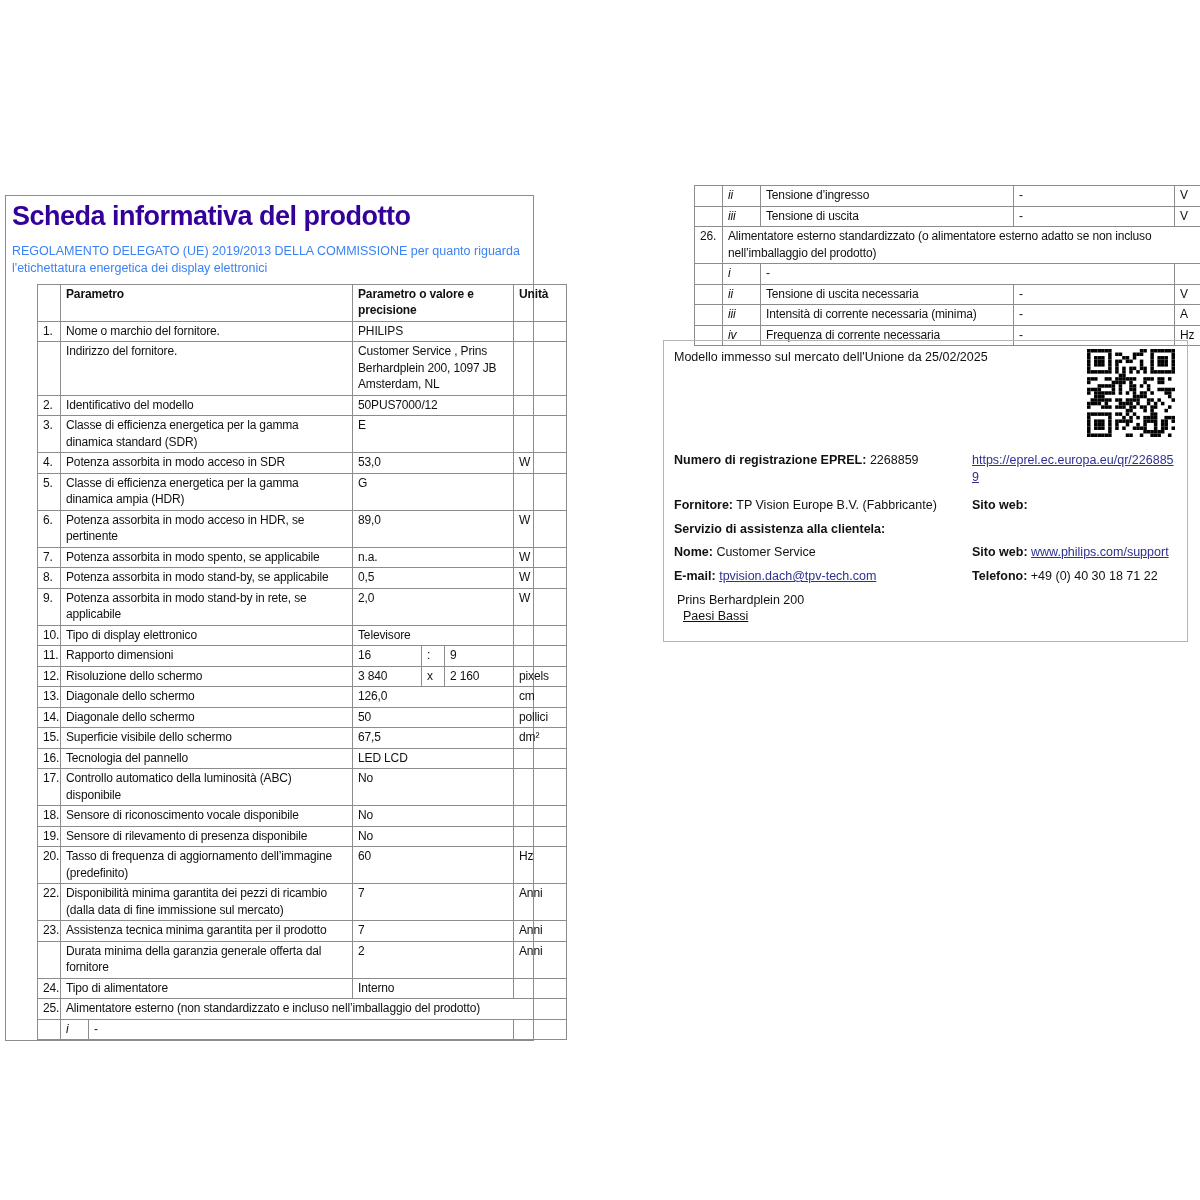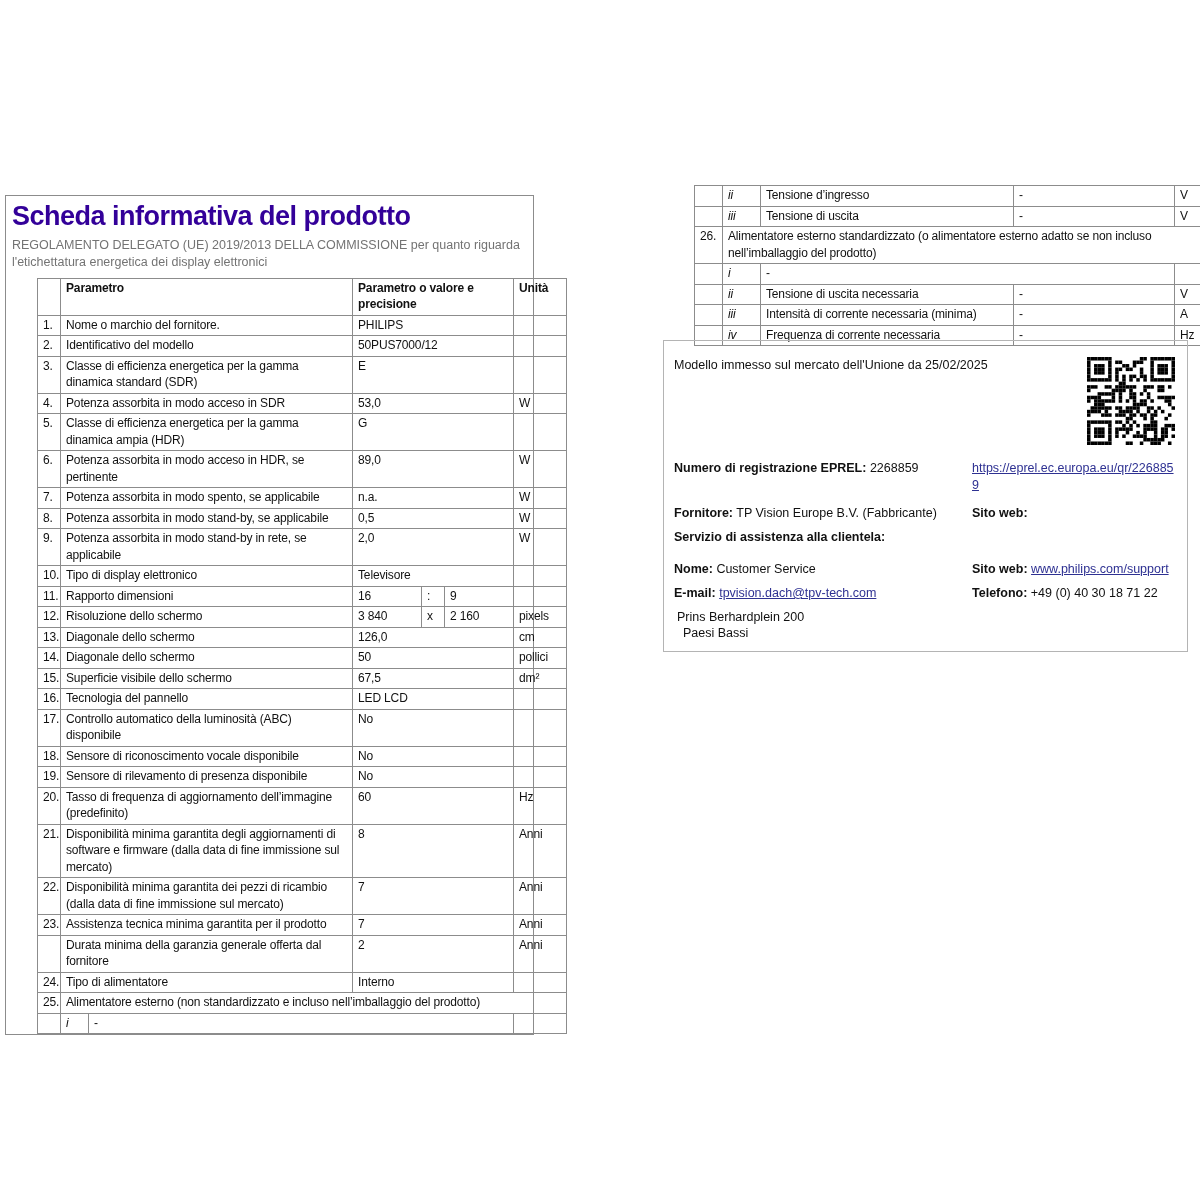--- a/index.html
+++ b/index.html
@@ -15,21 +15,21 @@
   
   .left-card{
     position:absolute;left:5px;top:195px;width:529px;
     border:1px solid var(--grid-color);box-sizing:border-box;background:#fff;
   }
   .title-block{padding:4px 8px 7px 6px;}
   .page-title{
     margin:0;font-size:27px;font-weight:bold;color:var(--title-color);
     letter-spacing:-0.5px;line-height:1.25;
   }
-  .subtitle{margin:3px 0 0 0;font-size:12.5px;line-height:1.35;color:#737373;}
+  .subtitle{margin:9px 0 0 0;font-size:12.5px;line-height:1.35;color:#3b82f6;}
   
   table.sheet{border-collapse:collapse;table-layout:fixed;width:100%;margin-left:31px;}
   table.sheet td,table.sheet th{
     border:1px solid var(--grid-color);
     font-size:12px;letter-spacing:-0.15px;line-height:16.5px;
     padding:1px 5px 2px 5px;vertical-align:top;font-weight:normal;text-align:left;
     overflow:hidden;
   }
   table.sheet th{font-weight:bold;}
   td.num{padding-left:4px;padding-right:2px;}
@@ -38,34 +38,34 @@
   td.val-left{text-align:left;}
   td.val-center{text-align:center;padding-left:2px;padding-right:2px;}
   td.unit{padding-left:5px;}
   td.dash{padding-left:8px;}
   
   .right-table-wrap{position:absolute;left:663px;top:185px;width:525px;}
   
   .info-box{
     position:absolute;left:663px;top:340px;width:525px;min-height:302px;
     border:1px solid var(--box-border);box-sizing:border-box;
-    padding:16px 10px 10px 10px;font-size:12.5px;line-height:17px;
+    padding:8px 10px 10px 10px;font-size:12.5px;line-height:17px;
   }
   .info-row{display:flex;margin-bottom:7px;}
   .info-left{flex:1 1 auto;padding-right:8px;}
   .info-right{flex:0 0 205px;}
   .lbl{font-weight:bold;}
   a.doc-link{color:var(--link-color);text-decoration:underline;word-break:break-all;cursor:pointer;}
   .qr-wrap{flex:0 0 88px;height:88px;margin-right:2px;}
   .market-row{min-height:96px;align-items:flex-start;}
   .addr-line{line-height:16px;}
   .addr-line.i1{padding-left:3px;}
   .addr-line.i2{padding-left:7px;}
-  .addr-line.i3{padding-left:9px;}
-  .service-heading{font-weight:bold;margin-bottom:15px;}
+  .addr-line.i3{padding-left:9px;text-decoration:underline;}
+  .service-heading{font-weight:bold;margin-bottom:6px;}
   .indirizzo-block{margin-top:1px;}
 </style>
 </head>
 <body style="--title-color: #330099; --link-color: #2E3192; --grid-color: #8c8c8c; --box-border: #b4b4b4;">
 
 <div class="left-card">
   <div class="title-block">
     <h1 class="page-title">Scheda informativa del prodotto</h1>
     <p class="subtitle">REGOLAMENTO DELEGATO (UE) 2019/2013 DELLA COMMISSIONE per quanto riguarda l'etichettatura energetica dei display elettronici</p>
   </div>
@@ -88,20 +88,26 @@
       </tr>
     </thead>
     <tbody id="left-tbody">
         <tr>
           <td class="num">1.</td>
           <td colspan="2">Nome o marchio del fornitore.</td>
           <td class="val-left" colspan="3">PHILIPS</td>
           <td class="unit"></td>
         </tr>
         <tr>
+          <td class="num"></td>
+          <td colspan="2">Indirizzo del fornitore.</td>
+          <td class="val-left" colspan="3">Customer Service , Prins Berhardplein 200, 1097 JB Amsterdam, NL</td>
+          <td class="unit"></td>
+        </tr>
+        <tr>
           <td class="num">2.</td>
           <td colspan="2">Identificativo del modello</td>
           <td class="val-left" colspan="3">50PUS7000/12</td>
           <td class="unit"></td>
         </tr>
         <tr>
           <td class="num">3.</td>
           <td colspan="2">Classe di efficienza energetica per la gamma dinamica standard (SDR)</td>
           <td class="val-left" colspan="3">E</td>
           <td class="unit"></td>
@@ -204,26 +210,20 @@
           <td class="num">19.</td>
           <td colspan="2">Sensore di rilevamento di presenza disponibile</td>
           <td class="val-right" colspan="3">No</td>
           <td class="unit"></td>
         </tr>
         <tr>
           <td class="num">20.</td>
           <td colspan="2">Tasso di frequenza di aggiornamento dell’immagine (predefinito)</td>
           <td class="val-right" colspan="3">60</td>
           <td class="unit">Hz</td>
-        </tr>
-        <tr>
-          <td class="num">21.</td>
-          <td colspan="2">Disponibilità minima garantita degli aggiornamenti di software e firmware (dalla data di fine immissione sul mercato)</td>
-          <td class="val-right" colspan="3">8</td>
-          <td class="unit">Anni</td>
         </tr>
         <tr>
           <td class="num">22.</td>
           <td colspan="2">Disponibilità minima garantita dei pezzi di ricambio (dalla data di fine immissione sul mercato)</td>
           <td class="val-right" colspan="3">7</td>
           <td class="unit">Anni</td>
         </tr>
         <tr>
           <td class="num">23.</td>
           <td colspan="2">Assistenza tecnica minima garantita per il prodotto</td>

